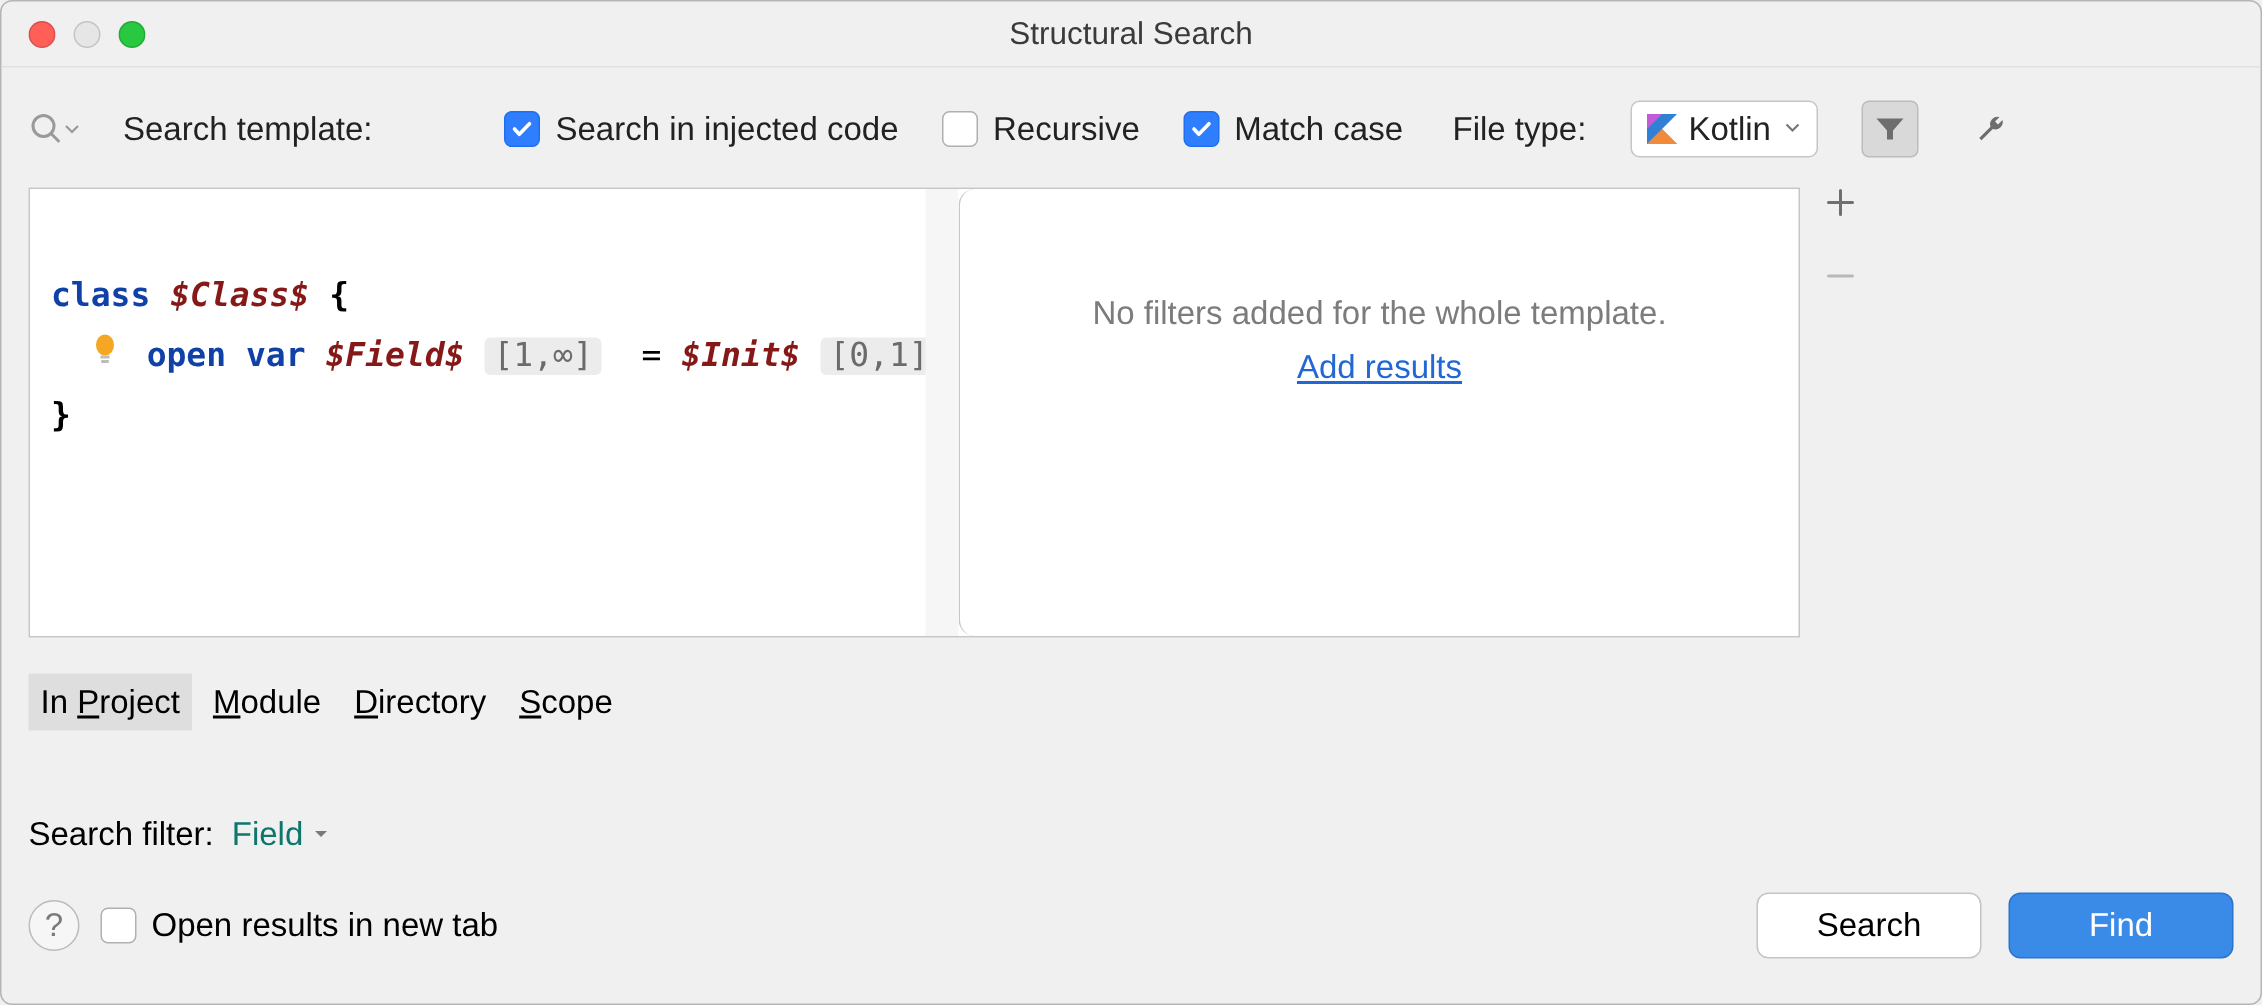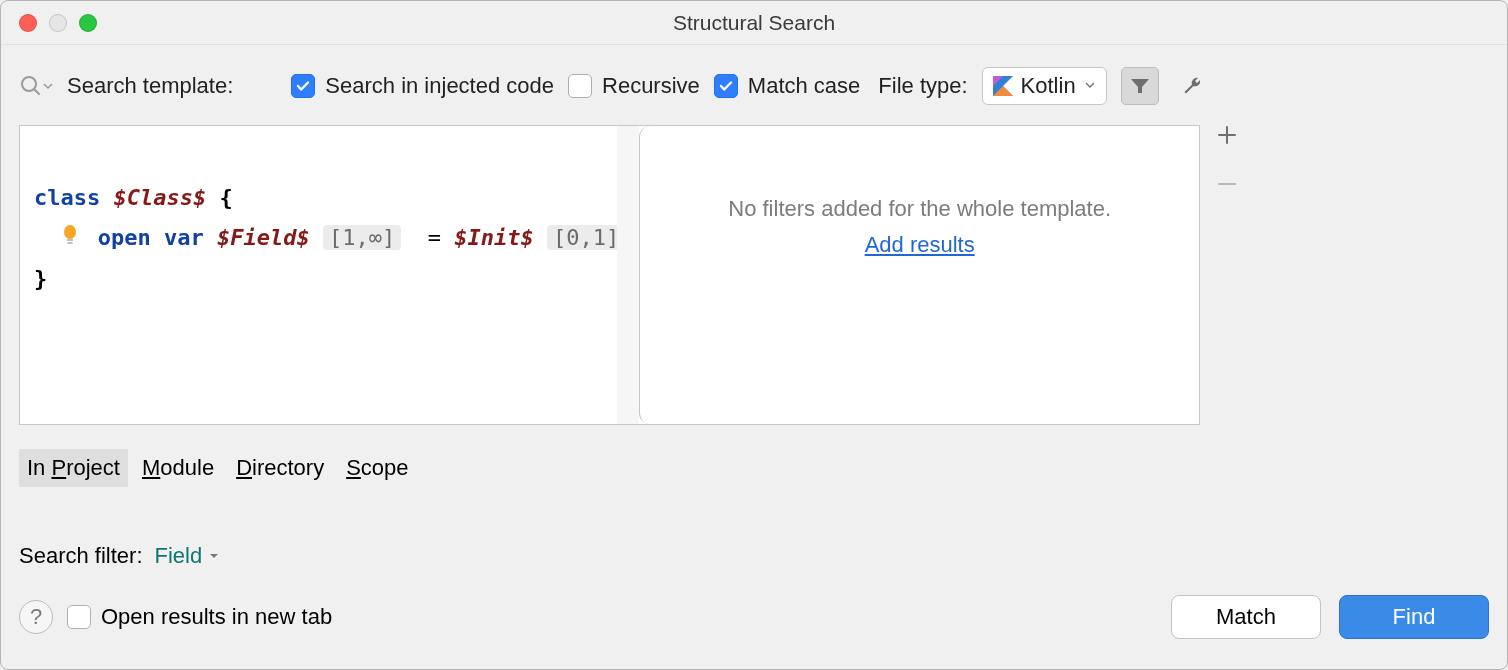--- a/index.html
+++ b/index.html
@@ -48,21 +48,21 @@
   }
   .content {
     flex: 1;
     display: flex;
     flex-direction: column;
     padding: 16px 18px 16px 18px;
   }
   .toolbar {
     display: flex;
     align-items: center;
-    gap: 14px;
+    gap: 29px;
     height: 50px;
     font-size: 22px;
     color: #222;
   }
   .search-icon-wrap {
     display: flex;
     align-items: center;
     color: #999;
   }
   .toolbar-label { white-space: nowrap; }
@@ -395,21 +395,21 @@
     <div class="bottom-row">
       <div class="help-button">
         <span>?</span>
       </div>
       <label class="checkbox-wrap" style="font-size:22px;">
         <span class="checkbox unchecked"></span>
         <span>Open results in new tab</span>
       </label>
       <div class="bottom-buttons">
         <div class="btn">
-            <span>Match</span>
+            <span>Search</span>
           </div>
         <div class="btn primary">
             <span>Find</span>
           </div>
       </div>
     </div>
 
   </div>
 </div>
 

